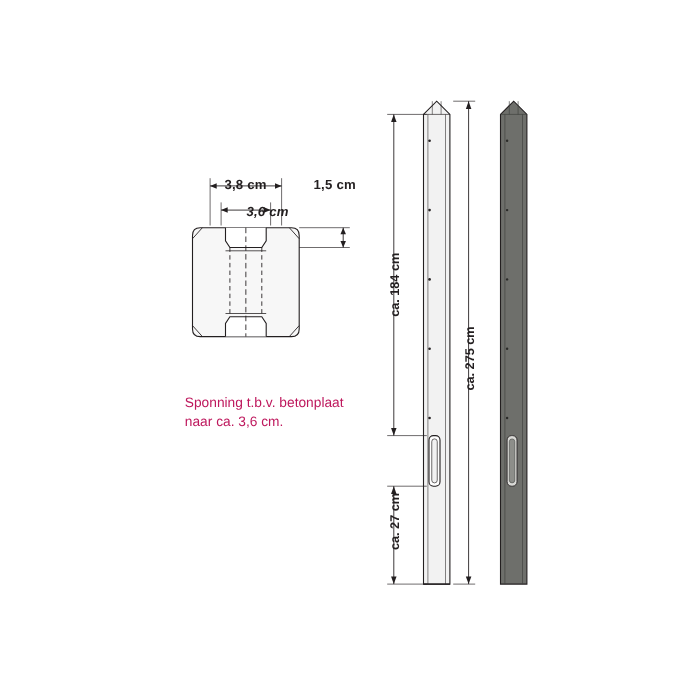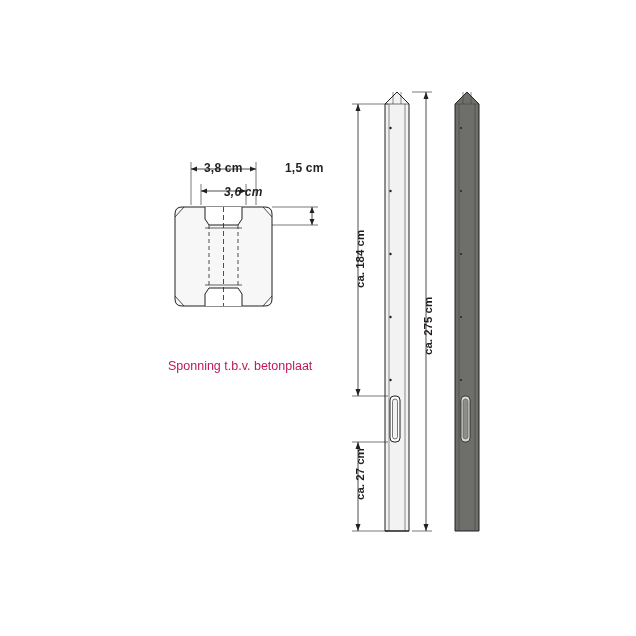--- a/index.html
+++ b/index.html
@@ -163,19 +163,20 @@
 </svg>
 
 <div class="cs-label" style="left:204px; top:161px;">3,8 cm</div>
 
 <div class="cs-label" style="left:224px; top:185px;font-style:italic;">3,6 cm</div>
 
 <div class="cs-label" style="left:285px; top:161px;">1,5 cm</div>
 
 <div class="caption">
   <div>Sponning t.b.v. betonplaat</div>
+  <div>naar ca. 3,6 cm.</div>
 </div>
 
 <div class="vlabel" style="left:354px; top:288px;">ca. 184 cm</div>
 
 <div class="vlabel" style="left:354px; top:500px;">ca. 27 cm</div>
 
 <div class="vlabel" style="left:422px; top:355px;">ca. 275 cm</div>
 
 </body></html>

